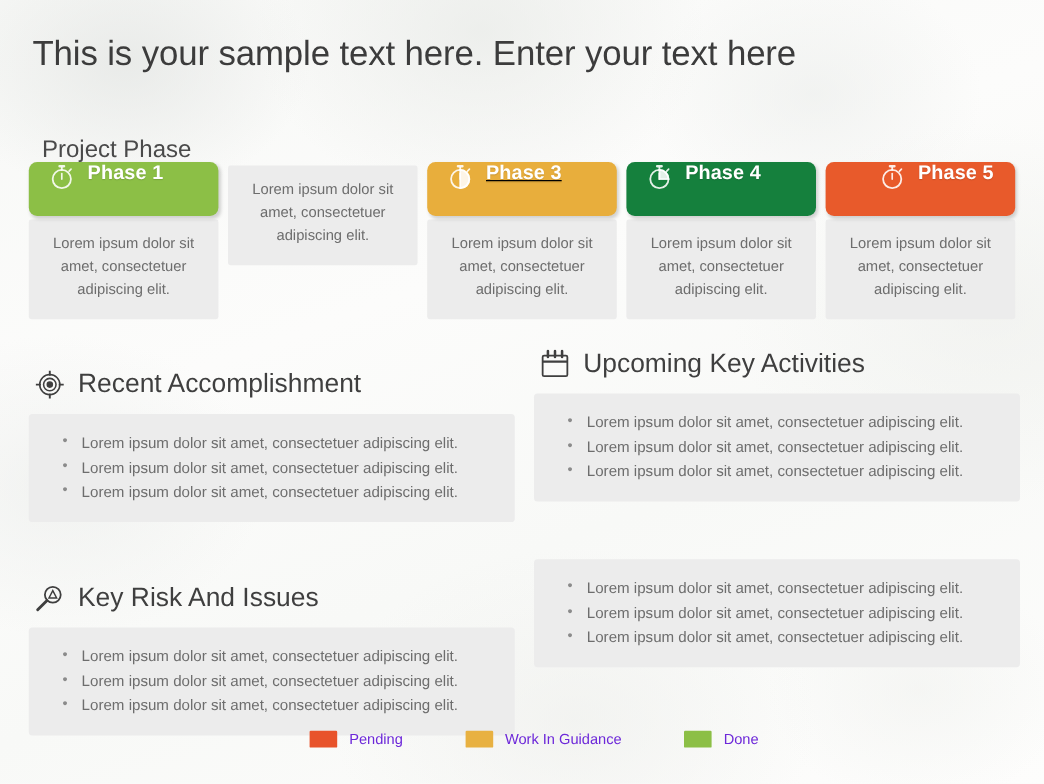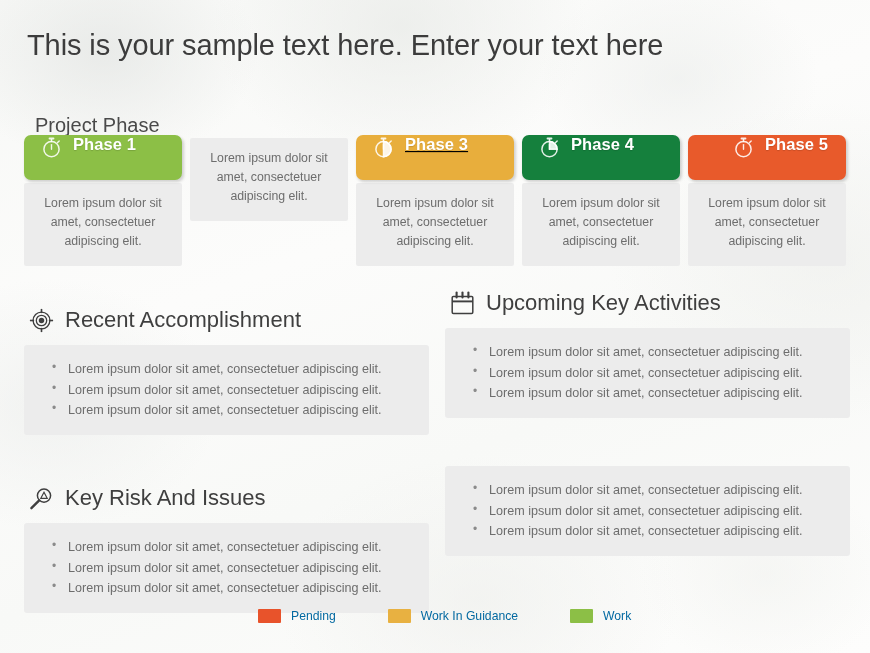--- a/index.html
+++ b/index.html
@@ -169,21 +169,21 @@
   }
   .legend-item { display: flex; align-items: center; gap: 10px; }
   .legend-swatch {
     width: 23px;
     height: 14px;
     border-radius: 1px;
     display: block;
   }
   .legend-label {
     font-size: 12.2px;
-    color: #0369a1;
+    color: #6d28d9;
   }
 </style>
 </head>
 <body>
 
 <div class="bg-texture"></div>
 
 <div class="slide">
 
   <div class="slide-title">This is your sample text here. Enter your text here</div>
@@ -336,17 +336,17 @@
       <div class="legend-item">
         <span class="legend-swatch" style="background: rgb(232, 83, 43);"></span>
         <span class="legend-label">Pending</span>
       </div>
       <div class="legend-item">
         <span class="legend-swatch" style="background: rgb(232, 177, 65);"></span>
         <span class="legend-label">Work In Guidance</span>
       </div>
       <div class="legend-item">
         <span class="legend-swatch" style="background: rgb(140, 191, 70);"></span>
-        <span class="legend-label">Work</span>
+        <span class="legend-label">Done</span>
       </div>
     </div>
 
 </div>
 
 </body></html>

